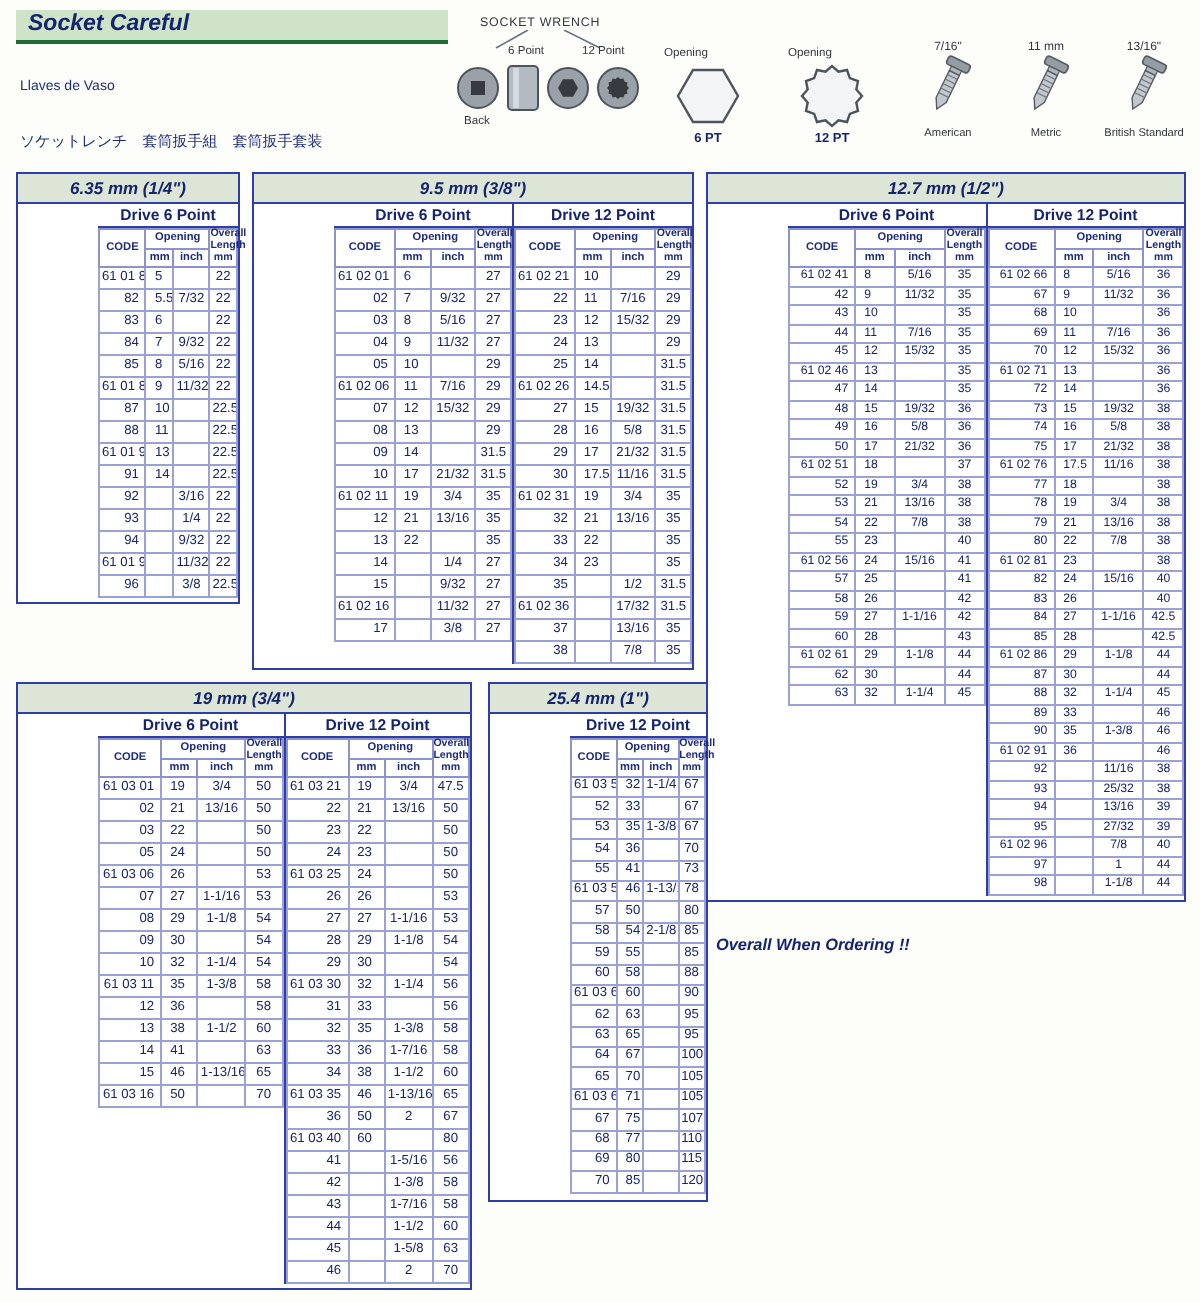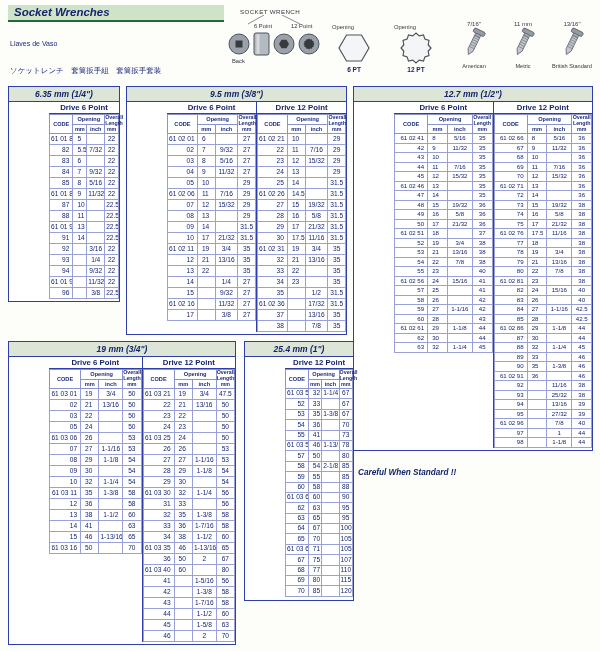--- a/index.html
+++ b/index.html
@@ -67,21 +67,21 @@
 
   
   .order-note{position:absolute;left:358px;top:468px;width:120px;color:#14246e;}
   .order-note .nt{font-weight:bold;font-style:italic;font-size:8.2px;margin-bottom:5px;}
   .order-note .nb{font-size:7.2px;line-height:1.45;}
 </style>
 </head>
 <body>
 
 <div class="header">
-  <div class="title-band">Socket Wrenches</div>
+  <div class="title-band">Socket Careful</div>
   <div class="subtitle">Llaves de Vaso</div>
   <div class="subtitle ja">ソケットレンチ　套筒扳手組　套筒扳手套装</div>
   <div class="subtitle">Торцовые ключи</div>
 </div>
 
 <div class="diagram-area">
   <div class="sw-label">SOCKET WRENCH</div>
   <svg class="leaders" width="70" height="10" viewBox="0 0 70 10">
     <path d="M22 0 L6 9 M40 0 L58 9" stroke="#6a7180" stroke-width="0.8" fill="none"></path>
   </svg>
@@ -1349,14 +1349,14 @@
               <td class="c-inch"></td>
               <td class="c-len">120</td>
             </tr>
           </tbody>
         </table>
       </div>
     </div>
   </div>
 
 <div class="order-note">
-  <div class="nt">Careful When Standard !!</div>
+  <div class="nt">Overall When Ordering !!</div>
 </div>
 
 </body></html>

